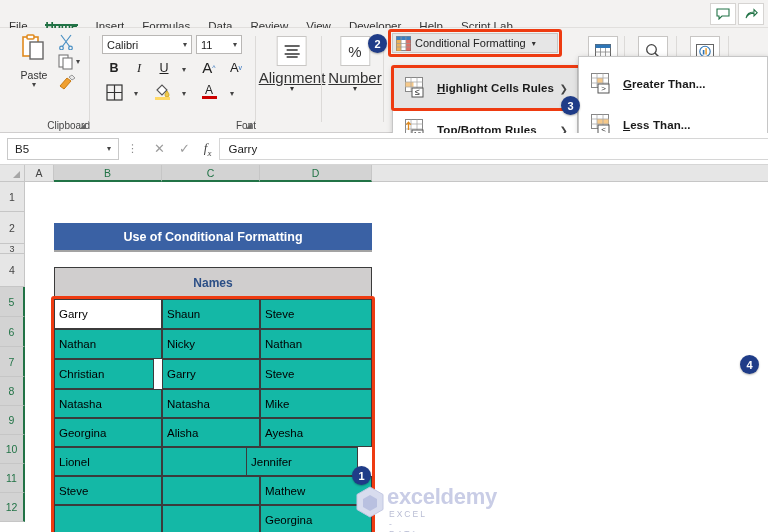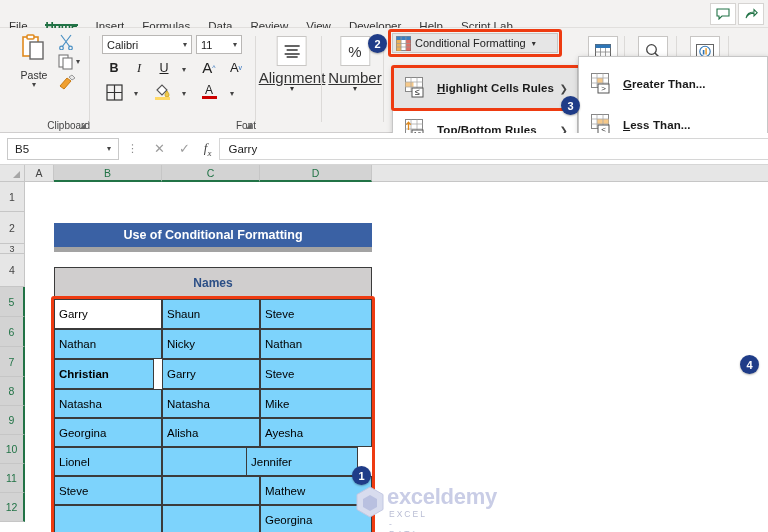--- a/index.html
+++ b/index.html
@@ -166,27 +166,27 @@
     width: 25px; background: #e6e6e6; border-right: 1px solid #c6c6c6;
     border-bottom: 1px solid #c6c6c6;
     font-size: 10.5px; color: #444; display: flex; align-items: center; justify-content: center;
   }
   .rh.selr { background: #d3d3d3; color: #217346; border-right: 2px solid #217346; }
   .cells { position: absolute; left: 25px; top: 17px; }
   .cell { position: absolute; font-size: 11.5px; color: #000; display: flex; align-items: center; }
 
   .banner {
     background: #3a61a4; color: #ffffff; font-weight: bold; font-size: 12.5px;
-    justify-content: center; border-bottom: 5px solid #a3a3a3;
+    justify-content: center; border-bottom: 2px solid #a3a3a3;
   }
   .nameshdr {
     background: #d0cece; color: #2c4f86; font-weight: bold; font-size: 12px;
     justify-content: center; border: 1px solid #3b3b3b;
   }
-  .dcell { background: #7dd3fc; border: 1px solid #3b3b3b; padding-left: 4px; }
+  .dcell { background: #14b8a6; border: 1px solid #3b3b3b; padding-left: 4px; }
   .dcell.active { background: #ffffff; }
 
   
   .badge {
     position: absolute; width: 19px; height: 19px; border-radius: 50%;
     background: #1f3c88; color: #fff; font-size: 11px; font-weight: bold;
     display: flex; align-items: center; justify-content: center;
     box-shadow: 0 1px 2px rgba(0,0,0,.3);
   }
   .wmark { position: absolute; left: 355px; top: 484px; }
@@ -634,21 +634,21 @@
       <div class="cell nameshdr" style="left:29px; top:85px; width:318px; height:32px;">Names</div>
 
       <div class="cell dcell active" style="left:29px; top:117px; width:108px; height:30px;">Garry</div>
       <div class="cell dcell" style="left:137px; top:117px; width:98px; height:30px;">Shaun</div>
       <div class="cell dcell" style="left:235px; top:117px; width:112px; height:30px;">Steve</div>
 
       <div class="cell dcell" style="left:29px; top:147px; width:108px; height:30px;">Nathan</div>
       <div class="cell dcell" style="left:137px; top:147px; width:98px; height:30px;">Nicky</div>
       <div class="cell dcell" style="left:235px; top:147px; width:112px; height:30px;">Nathan</div>
 
-      <div class="cell dcell" style="left:29px; top:177px; width:100px; height:30px;font-weight:bold;">Christian</div>
+      <div class="cell dcell" style="left:29px; top:177px; width:100px; height:30px;">Christian</div>
       <div class="cell dcell" style="left:137px; top:177px; width:98px; height:30px;">Garry</div>
       <div class="cell dcell" style="left:235px; top:177px; width:112px; height:30px;">Steve</div>
 
       <div class="cell dcell" style="left:29px; top:207px; width:108px; height:29px;">Natasha</div>
       <div class="cell dcell" style="left:137px; top:207px; width:98px; height:29px;">Natasha</div>
       <div class="cell dcell" style="left:235px; top:207px; width:112px; height:29px;">Mike</div>
 
       <div class="cell dcell" style="left:29px; top:236px; width:108px; height:29px;">Georgina</div>
       <div class="cell dcell" style="left:137px; top:236px; width:98px; height:29px;">Alisha</div>
       <div class="cell dcell" style="left:235px; top:236px; width:112px; height:29px;">Ayesha</div>

